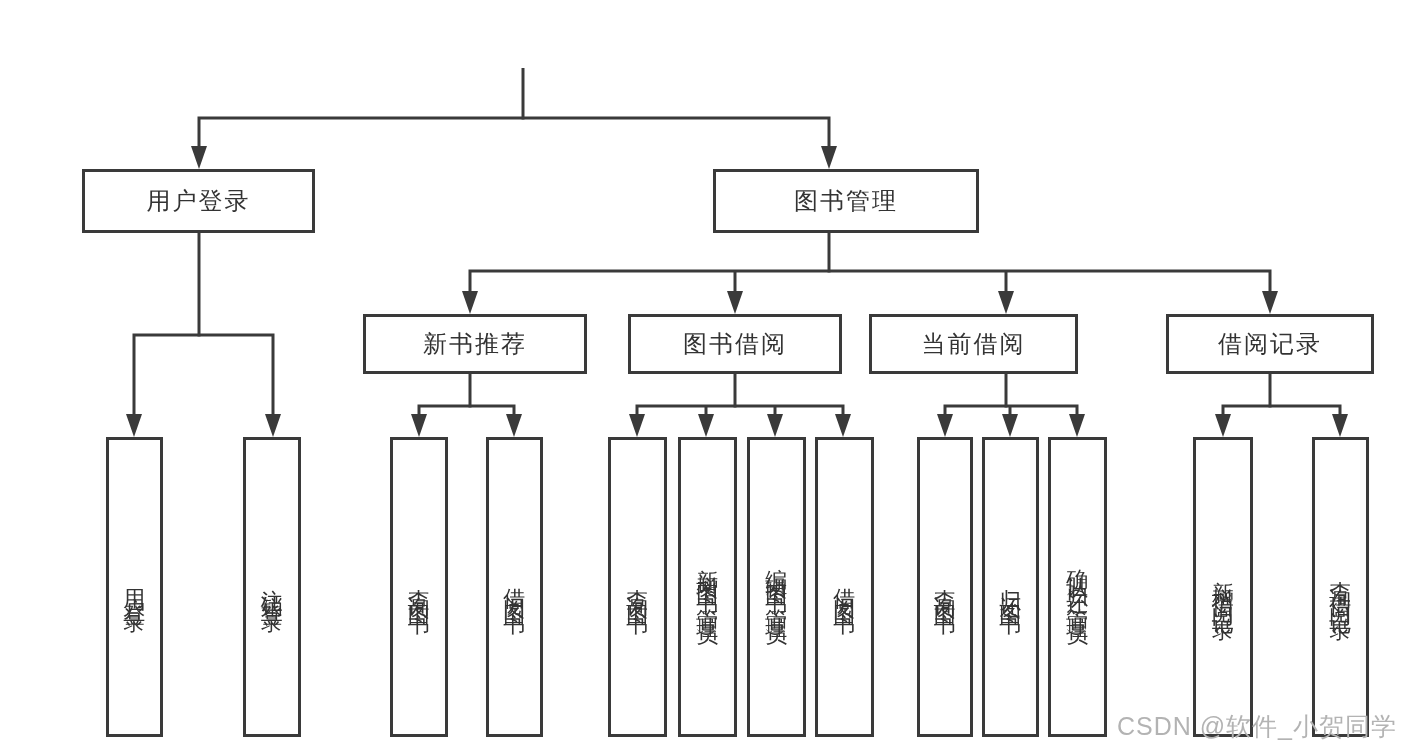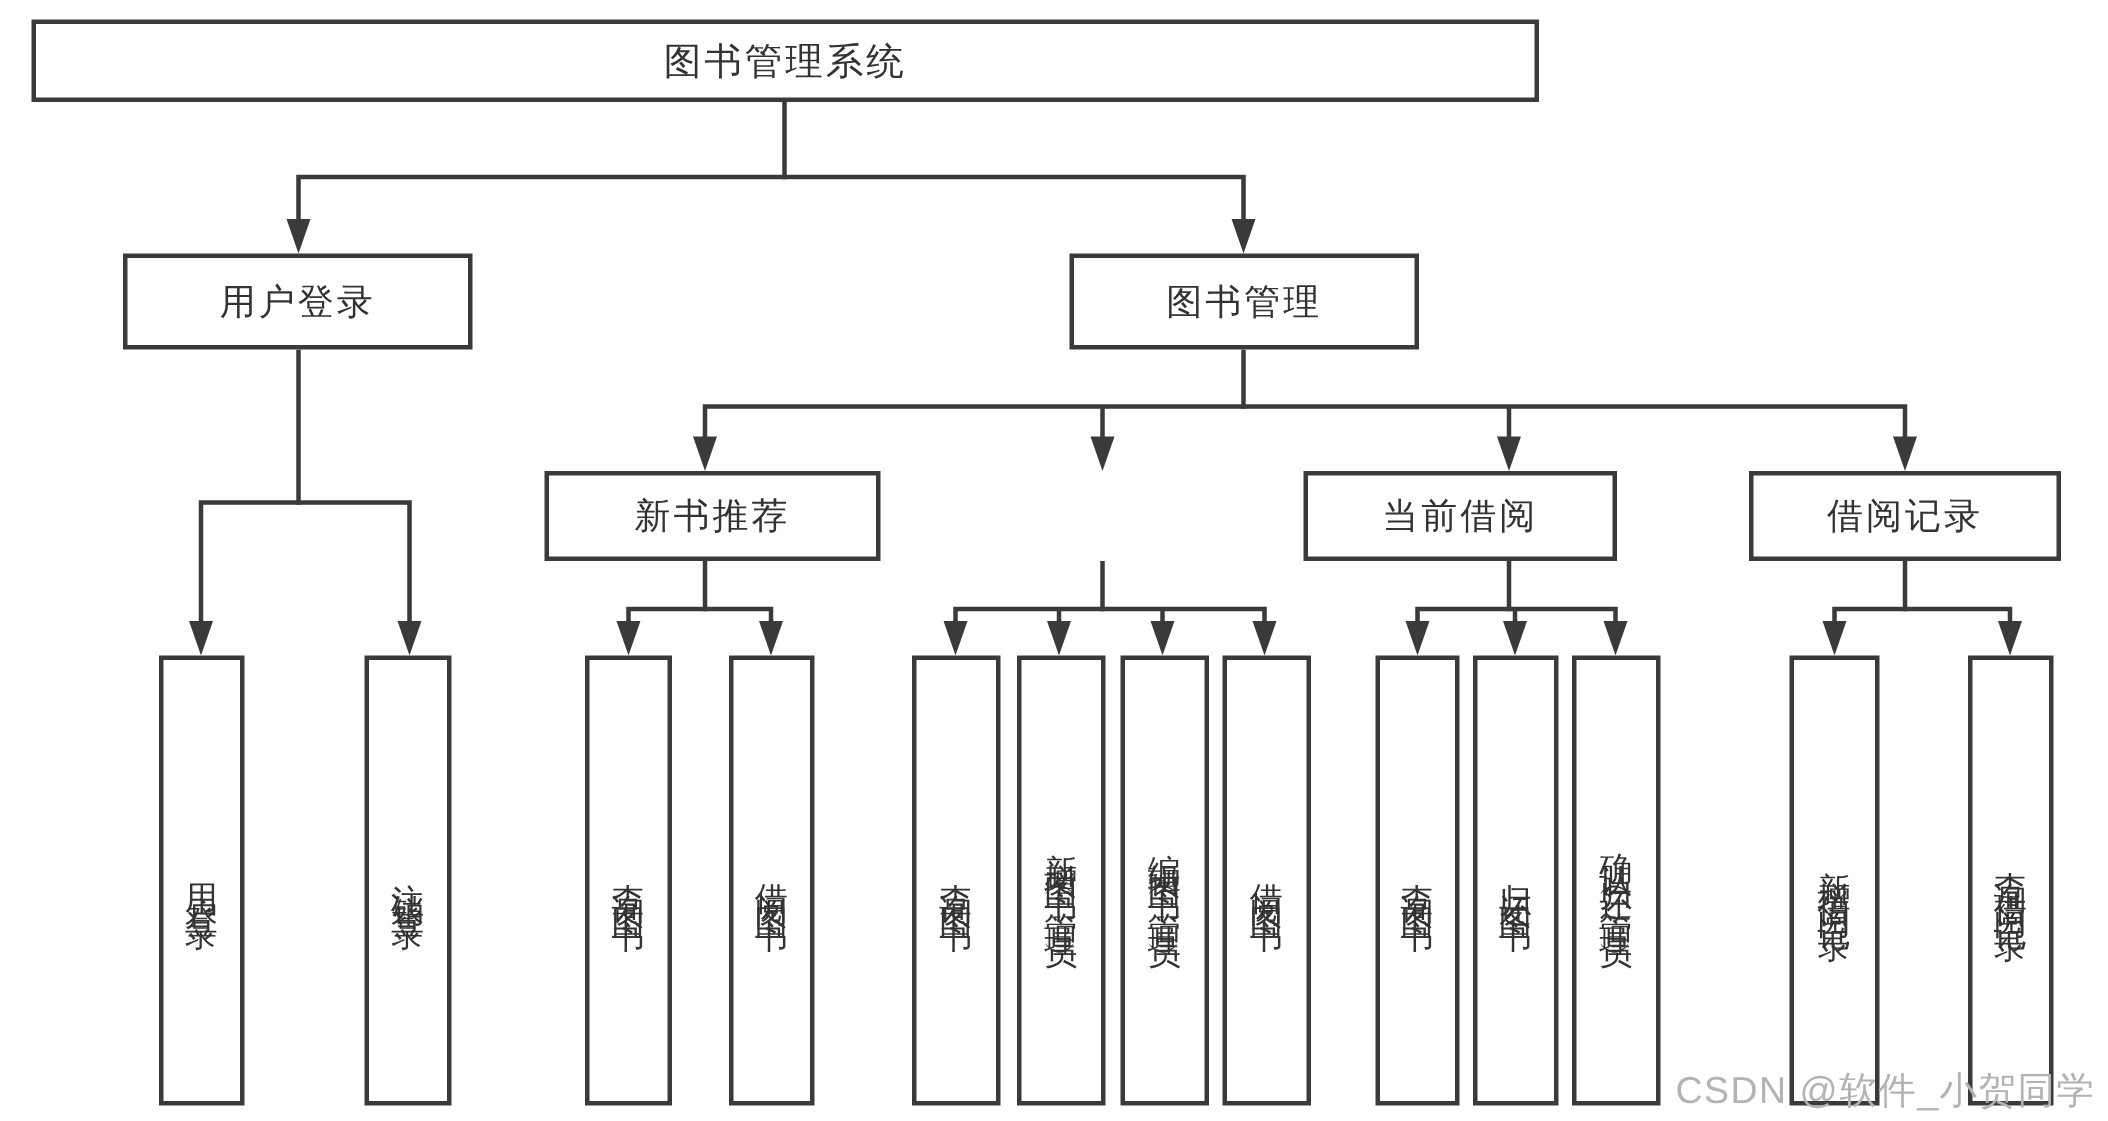--- a/index.html
+++ b/index.html
@@ -104,26 +104,26 @@
       <polygon points="767,414 783,414 775,437"></polygon>
       <polygon points="835,414 851,414 843,437"></polygon>
       <polygon points="937,414 953,414 945,437"></polygon>
       <polygon points="1002,414 1018,414 1010,437"></polygon>
       <polygon points="1069,414 1085,414 1077,437"></polygon>
       <polygon points="1215,414 1231,414 1223,437"></polygon>
       <polygon points="1332,414 1348,414 1340,437"></polygon>
     </g>
   </svg>
 
-  <div class="node root" style="left:21px;top:13px;width:1005px;height:55px;">图书管理系统</div>
 
   <div class="node" style="left:82px;top:169px;width:233px;height:64px;">用户登录</div>
-  <div class="node" style="left:713px;top:169px;width:233px;height:64px;">图书管理</div>
+  <div class="node" style="left:713px;top:169px;width:266px;height:64px;">图书管理</div>
 
   <div class="node" style="left:363px;top:314px;width:224px;height:60px;">新书推荐</div>
+  <div class="node" style="left:628px;top:314px;width:214px;height:60px;">图书借阅</div>
   <div class="node" style="left:869px;top:314px;width:209px;height:60px;">当前借阅</div>
   <div class="node" style="left:1166px;top:314px;width:208px;height:60px;">借阅记录</div>
 
   <div class="leaf" style="left:106px;width:57px;">
     <span>用户登录</span>
   </div>
   <div class="leaf" style="left:243px;width:58px;">
     <span>注销登录</span>
   </div>
 

